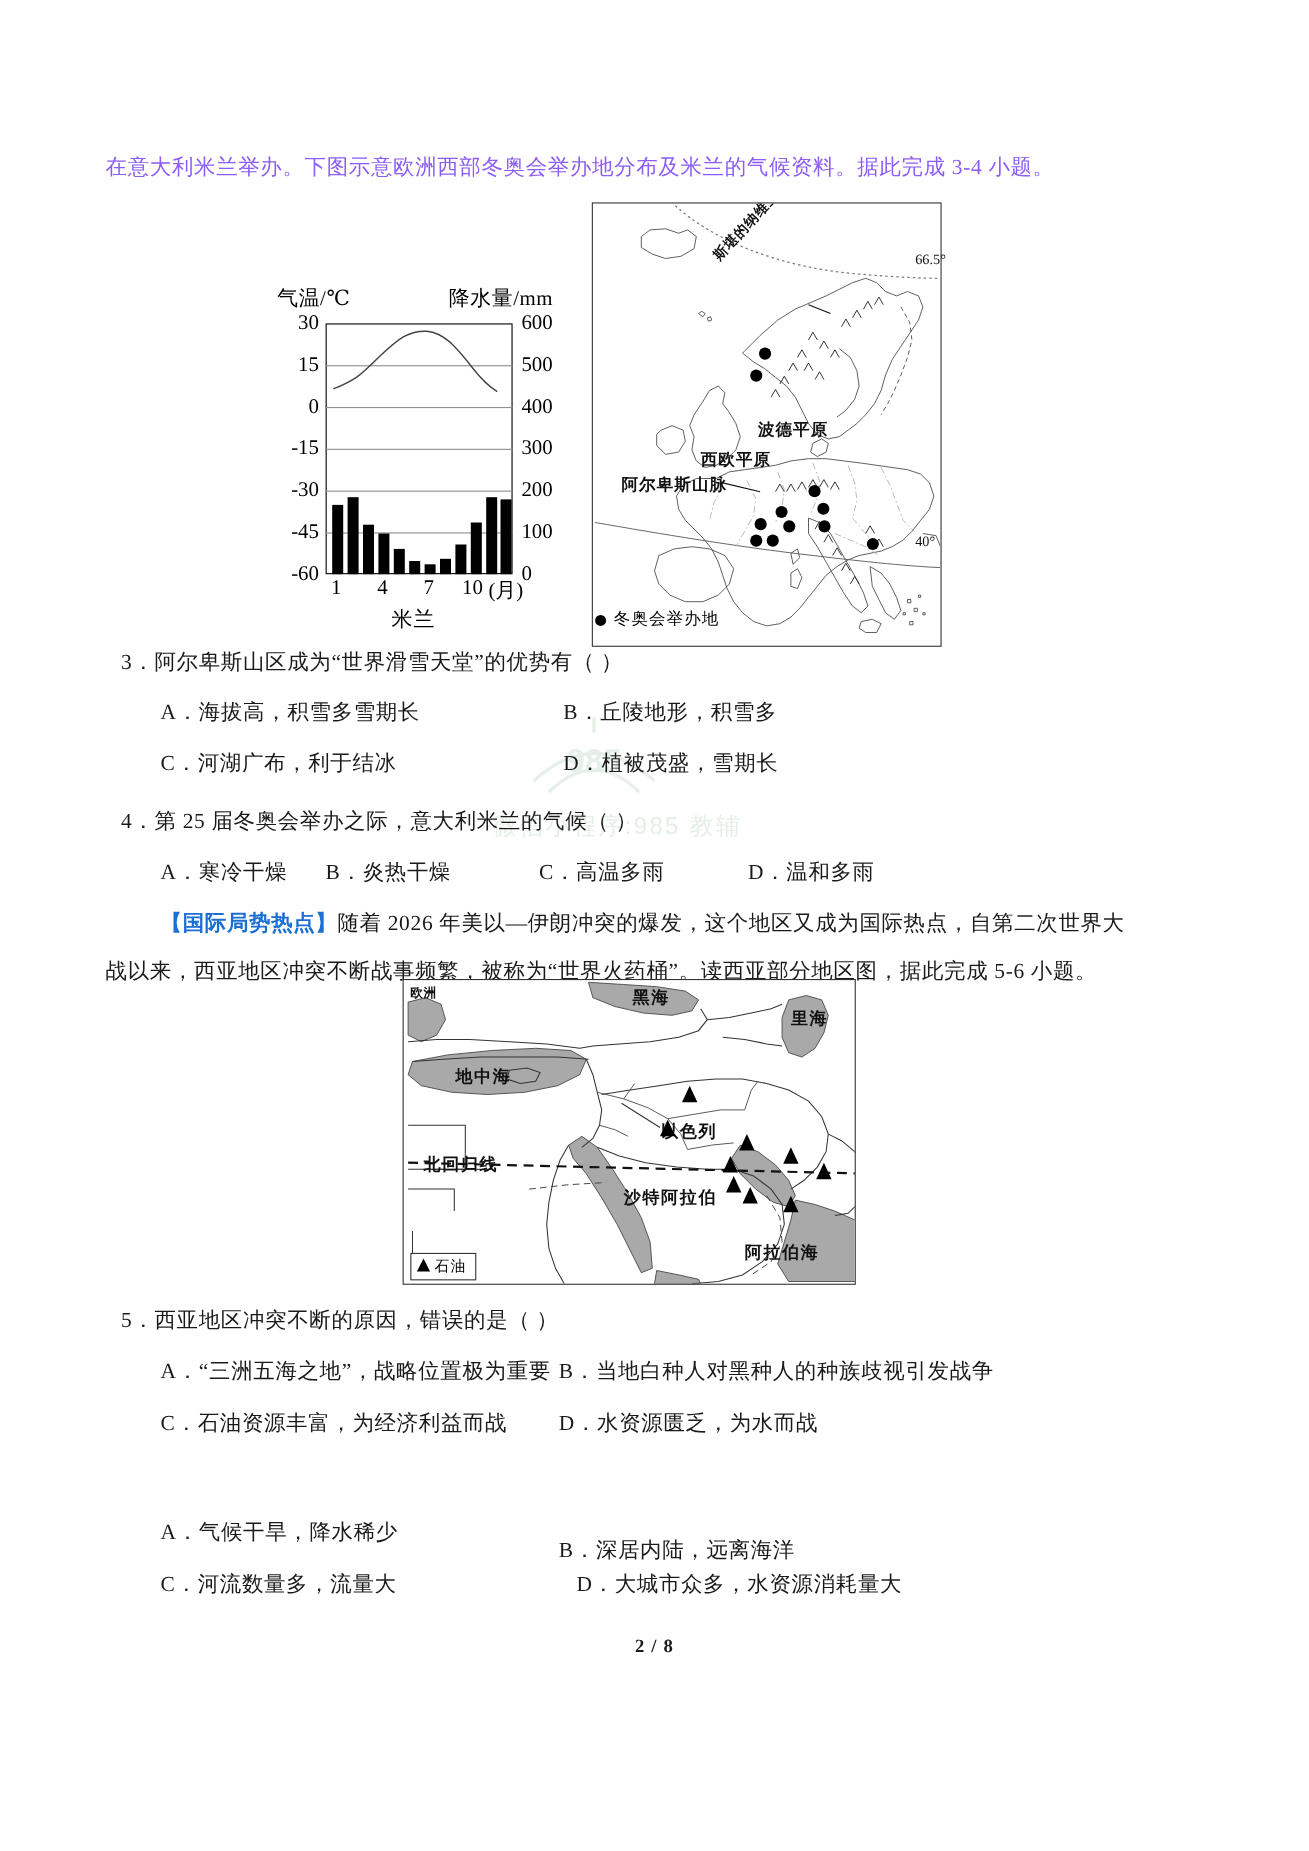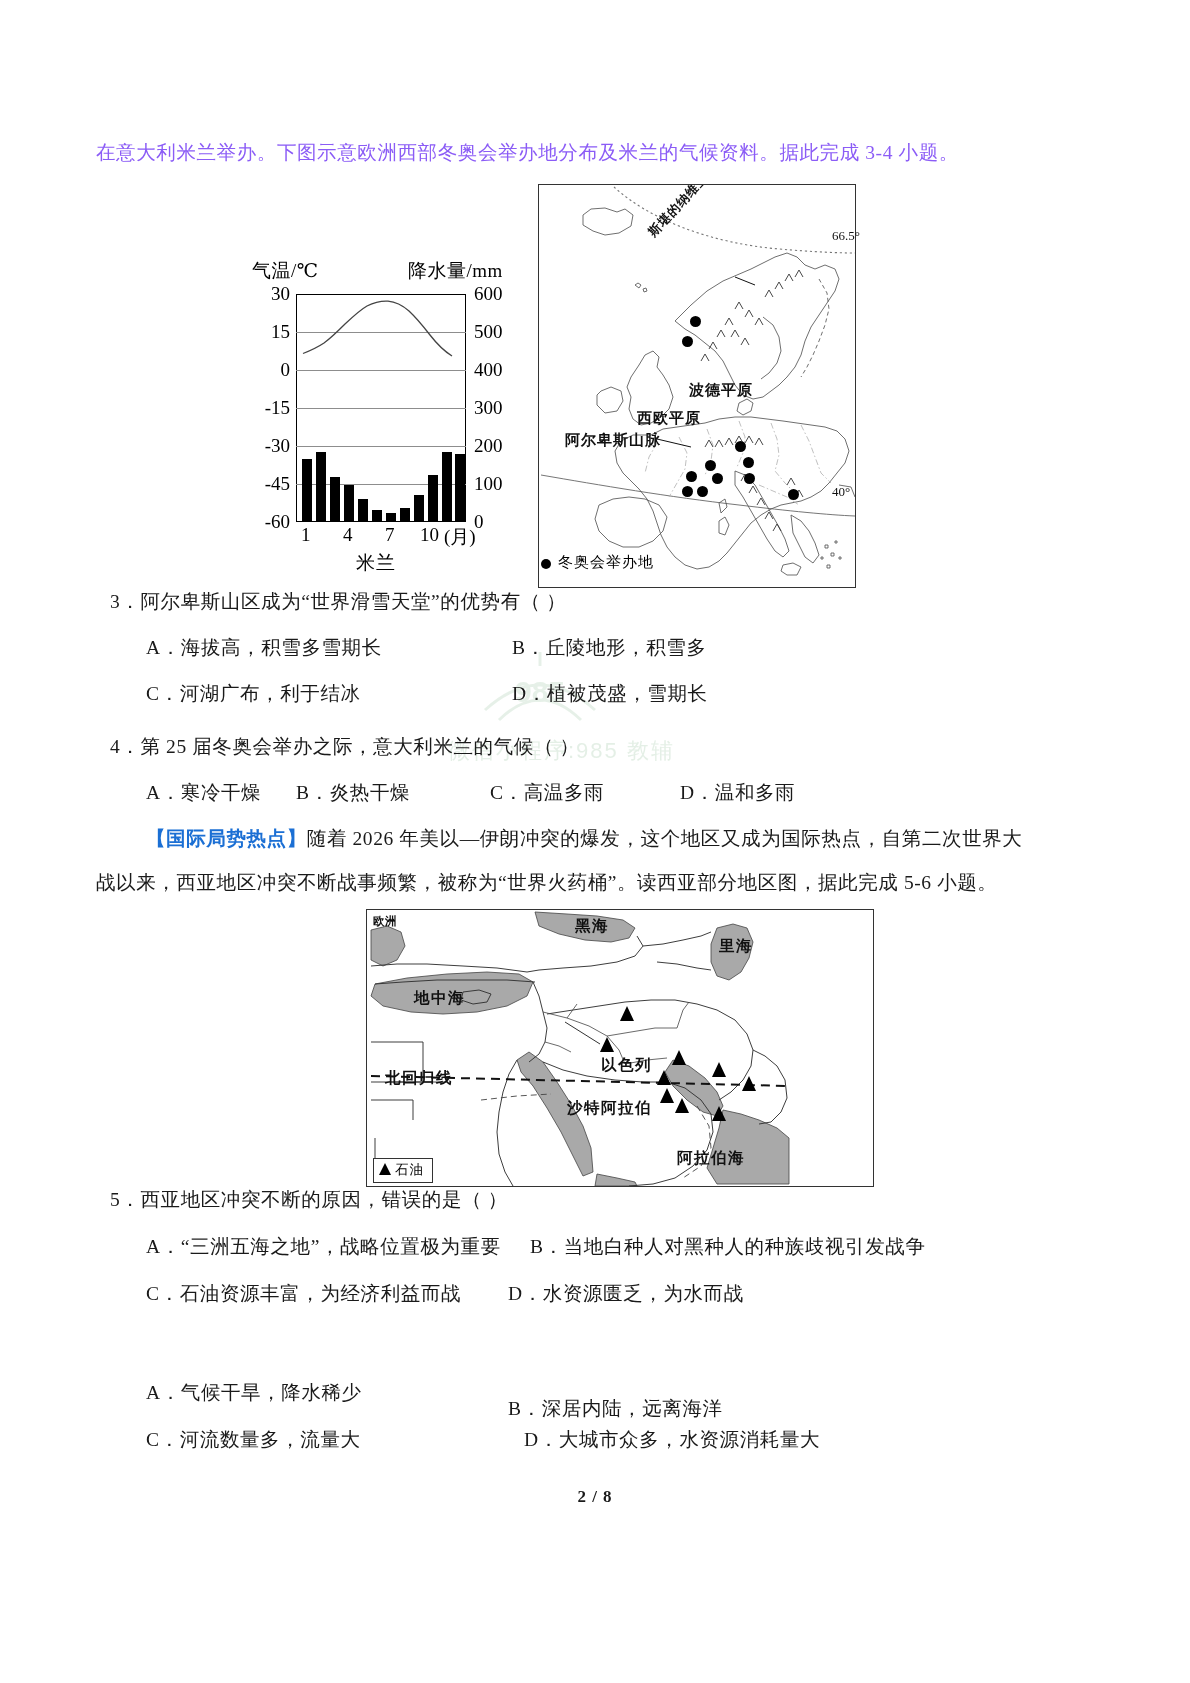--- a/index.html
+++ b/index.html
@@ -347,21 +347,21 @@
 
   <div class="q-stem" style="left:110px; top:733px;"><span>4</span><span>．第 25 届冬奥会举办之际，意大利米兰的气候（    ）</span></div>
   <div class="opt" style="left:146px; top:779px;"><span>A</span><span>．寒冷干燥</span></div>
   <div class="opt" style="left:296px; top:779px;"><span>B</span><span>．炎热干燥</span></div>
   <div class="opt" style="left:490px; top:779px;"><span>C</span><span>．高温多雨</span></div>
   <div class="opt" style="left:680px; top:779px;"><span>D</span><span>．温和多雨</span></div>
 
   <div class="q-stem" style="left:146px; top:825px;"><span class="hot-tag">【国际局势热点】</span><span>随着 2026 年美以—伊朗冲突的爆发，这个地区又成为国际热点，自第二次世界大</span></div>
   <div class="q-stem" style="left:96px; top:869px;">战以来，西亚地区冲突不断战事频繁，被称为“世界火药桶”。读西亚部分地区图，据此完成 5-6 小题。</div>
 
-  <div id="westasia-map" style="left:366px; top:909px; width:508px; height:278px;">
+  <div id="westasia-map" style="left:366px; top:890px; width:412px; height:278px;">
 
     <svg style="position:absolute; left:0; top:0; width:423px; height:276px;" viewBox="0 0 423 276">
 
       <g fill="#a9a9a9" stroke="#444" stroke-width="0.8">
 
         <path d="M168,2 L200,4 L230,6 L256,10 L268,18 L262,28 L244,32 L218,30 L192,24 L172,16 Z"></path>
 
         <path d="M350,18 L366,14 L380,18 L386,32 L382,48 L374,62 L362,70 L350,66 L344,52 L344,34 Z"></path>
 
         <path d="M8,74 L40,68 L80,64 L120,62 L152,64 L166,72 L160,86 L140,96 L110,102 L76,104 L44,102 L16,96 L4,86 Z"></path>
@@ -427,21 +427,21 @@
 
       <line x1="233" y1="134" x2="198" y2="112" stroke="#333" stroke-width="1"></line>
 
       <line x1="24" y1="172" x2="80" y2="172" stroke="#333" stroke-width="0.9"></line>
     </svg>
 
     <div class="wa-label sm" style="left:6px; top:4px;">欧洲</div>
     <div class="wa-label" style="left:172px; top:6px;padding-left:36px;">黑海</div>
     <div class="wa-label" style="left:352px; top:26px; width:20px; line-height:20px;">里海</div>
     <div class="wa-label" style="left:47px; top:78px;">地中海</div>
-    <div class="wa-label" style="left:234px; top:128px;margin-top:17px;">以色列</div>
+    <div class="wa-label" style="left:234px; top:128px;">以色列</div>
     <div class="wa-label" style="left:18px; top:158px;">北回归线</div>
     <div class="wa-label" style="left:200px; top:188px;">沙特阿拉伯</div>
     <div class="wa-label" style="left:310px; top:238px;">阿拉伯海</div>
 
     <div class="oil" style="left:253px; top:96px;"></div>
     <div class="oil" style="left:233px; top:127px;"></div>
     <div class="oil" style="left:305px; top:140px;"></div>
     <div class="oil" style="left:345px; top:152px;"></div>
     <div class="oil" style="left:290px; top:160px;"></div>
     <div class="oil" style="left:375px; top:166px;"></div>
@@ -449,21 +449,21 @@
     <div class="oil" style="left:308px; top:188px;"></div>
     <div class="oil" style="left:345px; top:196px;"></div>
 
     <div class="wa-legend-box" style="left:6px; top:248px;">
       <span class="wa-legend-tri"></span><span>石油</span>
     </div>
   </div>
 
   <div class="q-stem" style="left:110px; top:1186px;"><span>5</span><span>．西亚地区冲突不断的原因，错误的是（    ）</span></div>
   <div class="opt" style="left:146px; top:1233px;"><span>A</span><span>．“三洲五海之地”，战略位置极为重要</span></div>
-  <div class="opt" style="left:508px; top:1233px;margin-left:22px;"><span>B</span><span>．当地白种人对黑种人的种族歧视引发战争</span></div>
+  <div class="opt" style="left:508px; top:1233px;"><span>B</span><span>．当地白种人对黑种人的种族歧视引发战争</span></div>
   <div class="opt" style="left:146px; top:1280px;"><span>C</span><span>．石油资源丰富，为经济利益而战</span></div>
   <div class="opt" style="left:508px; top:1280px;"><span>D</span><span>．水资源匮乏，为水而战</span></div>
 
   <div class="opt" style="left:146px; top:1379px;"><span>A</span><span>．气候干旱，降水稀少</span></div>
   <div class="opt" style="left:508px; top:1379px;margin-top:16px;"><span>B</span><span>．深居内陆，远离海洋</span></div>
   <div class="opt" style="left:146px; top:1426px;"><span>C</span><span>．河流数量多，流量大</span></div>
   <div class="opt" style="left:524px; top:1426px;"><span>D</span><span>．大城市众多，水资源消耗量大</span></div>
 
   <div class="pagenum" style="top:1487px;">2 / 8</div>
 

